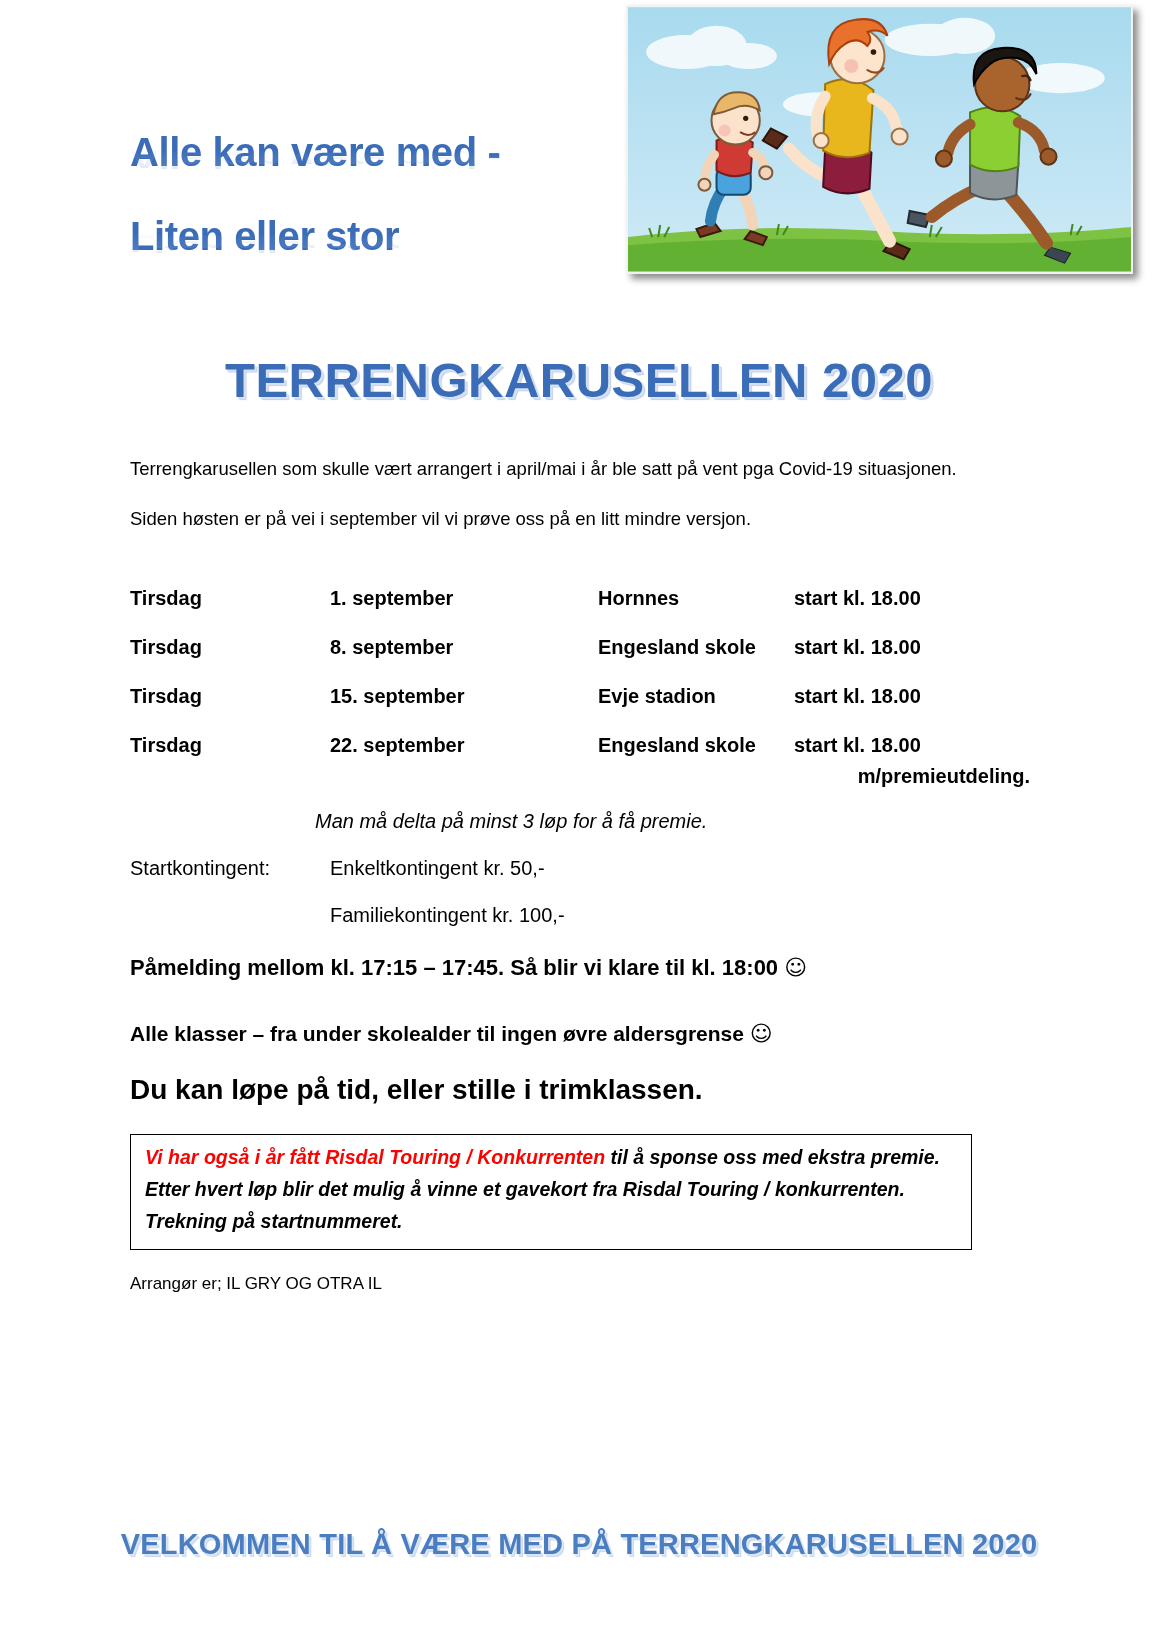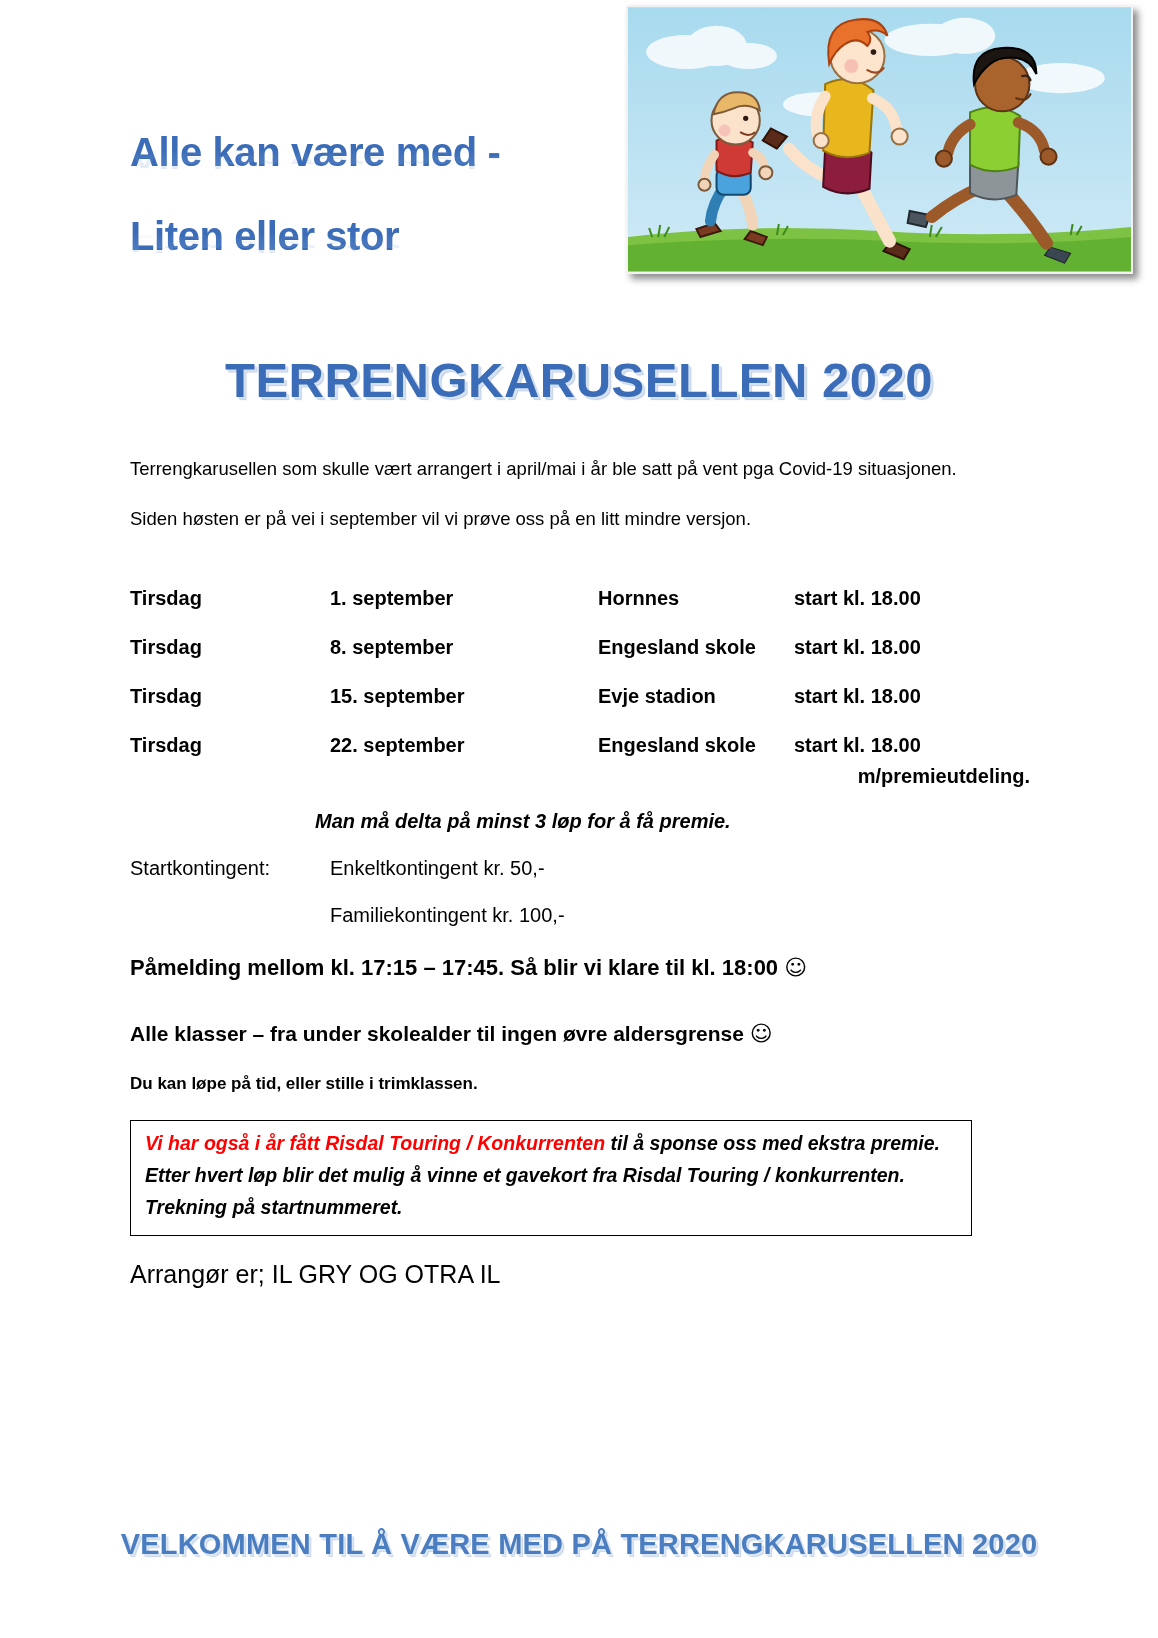--- a/index.html
+++ b/index.html
@@ -116,21 +116,21 @@
     font-size: 20px;
     font-weight: bold;
     margin: -18px 0 0 0;
     text-align: right;
   }
 
   .min3 {
     margin: 22px 0 0 0;
     padding-left: 185px;
     font-size: 20px;
-    font-weight: bold;
+    font-weight: normal;
     font-style: italic;
   }
 
   .fee-row {
     margin-top: 24px;
     font-size: 20px;
     display: flex;
   }
   .fee-label { width: 200px; }
   .fee-row.indent { margin-top: 24px; padding-left: 200px; }
@@ -146,40 +146,40 @@
     font-size: 22px;
   }
 
   .klasser {
     margin-top: 40px;
     font-size: 21px;
     font-weight: bold;
   }
   .trimklassen {
     margin-top: 28px;
-    font-size: 17px;
+    font-size: 28px;
     font-weight: bold;
   }
 
   .sponsor-box {
     margin-top: 26px;
     border: 1.5px solid #000000;
     padding: 6px 14px 12px 14px;
     width: 842px;
     box-sizing: border-box;
     font-size: 19.5px;
     font-style: italic;
     font-weight: bold;
     line-height: 1.65;
   }
   .sponsor-box .red { color: #ff0000; }
 
   .arrangor {
     margin-top: 24px;
-    font-size: 25px;
+    font-size: 17px;
     font-weight: normal;
   }
 
   
   .footer {
     position: absolute;
     left: 0;
     top: 1528px;
     width: 1158px;
     text-align: center;

